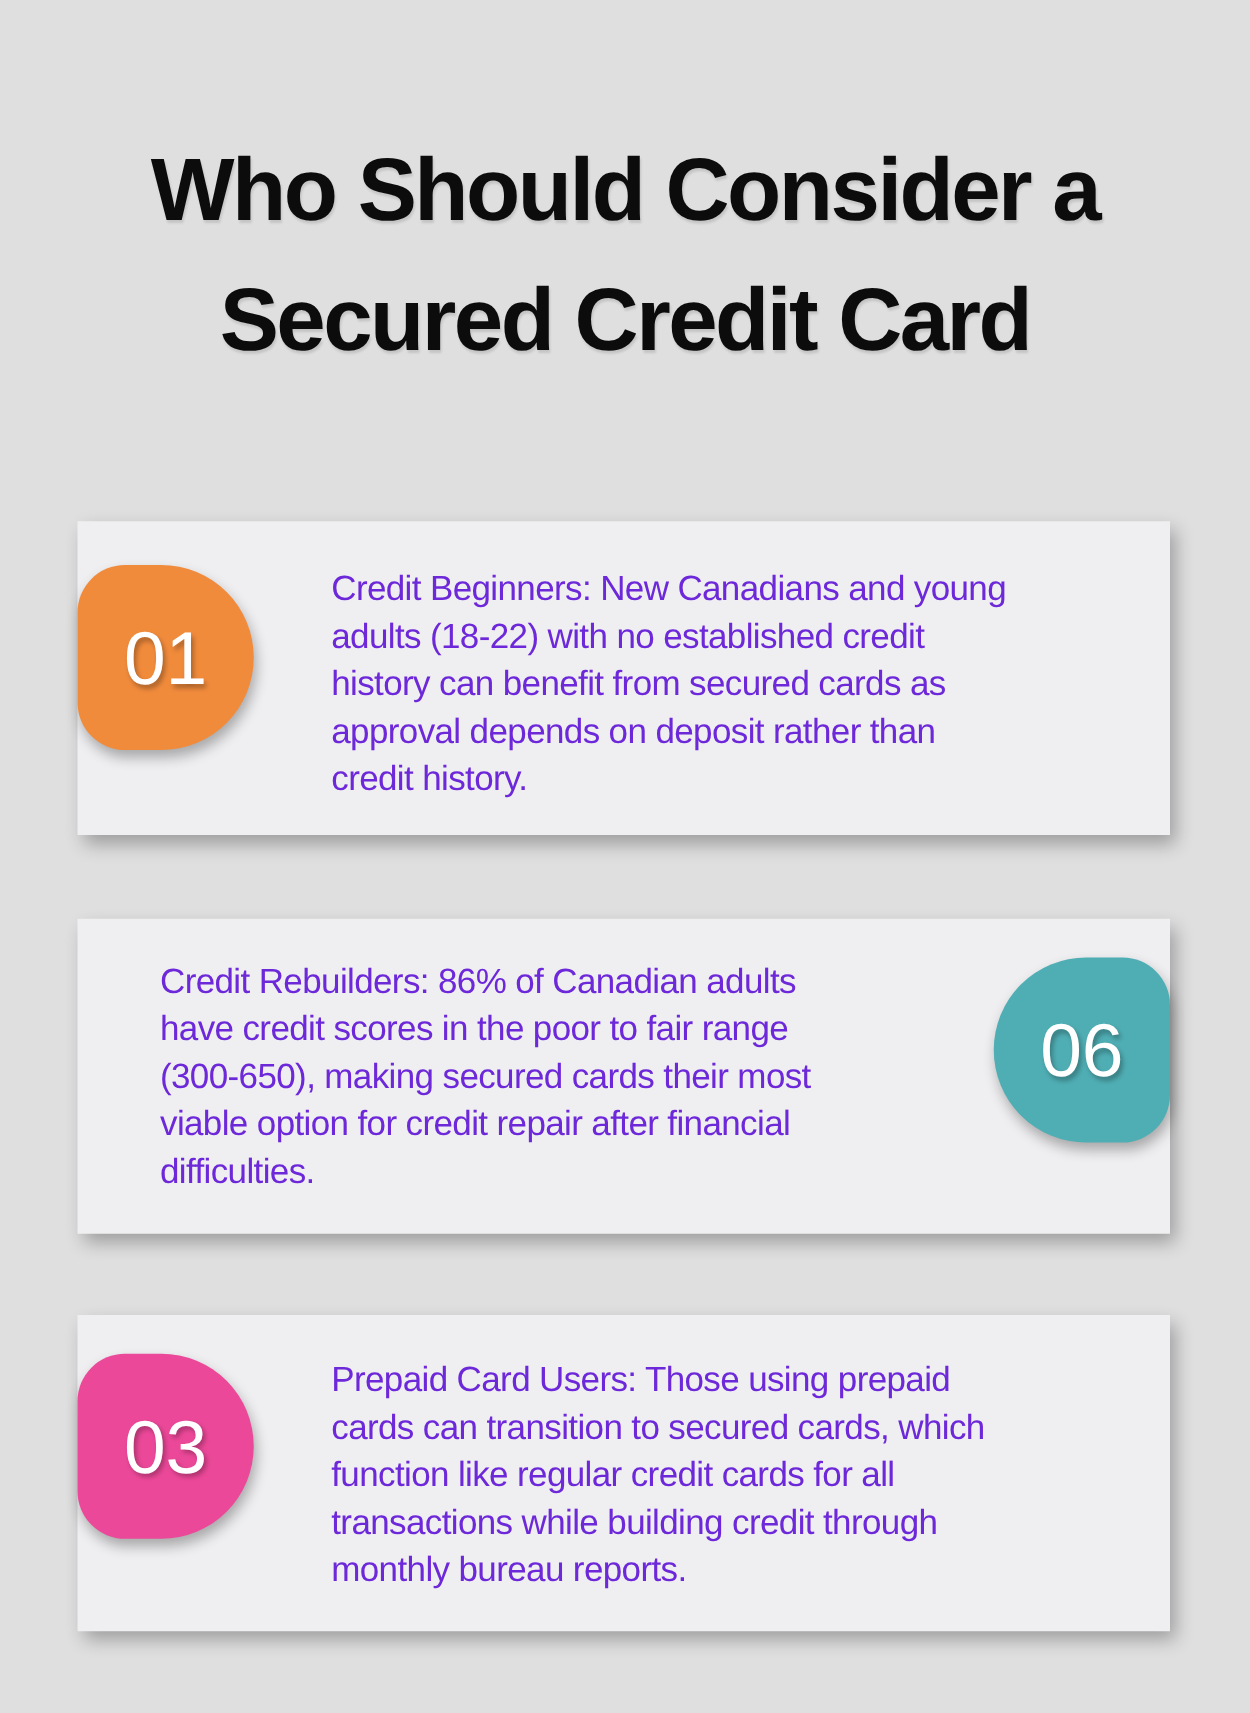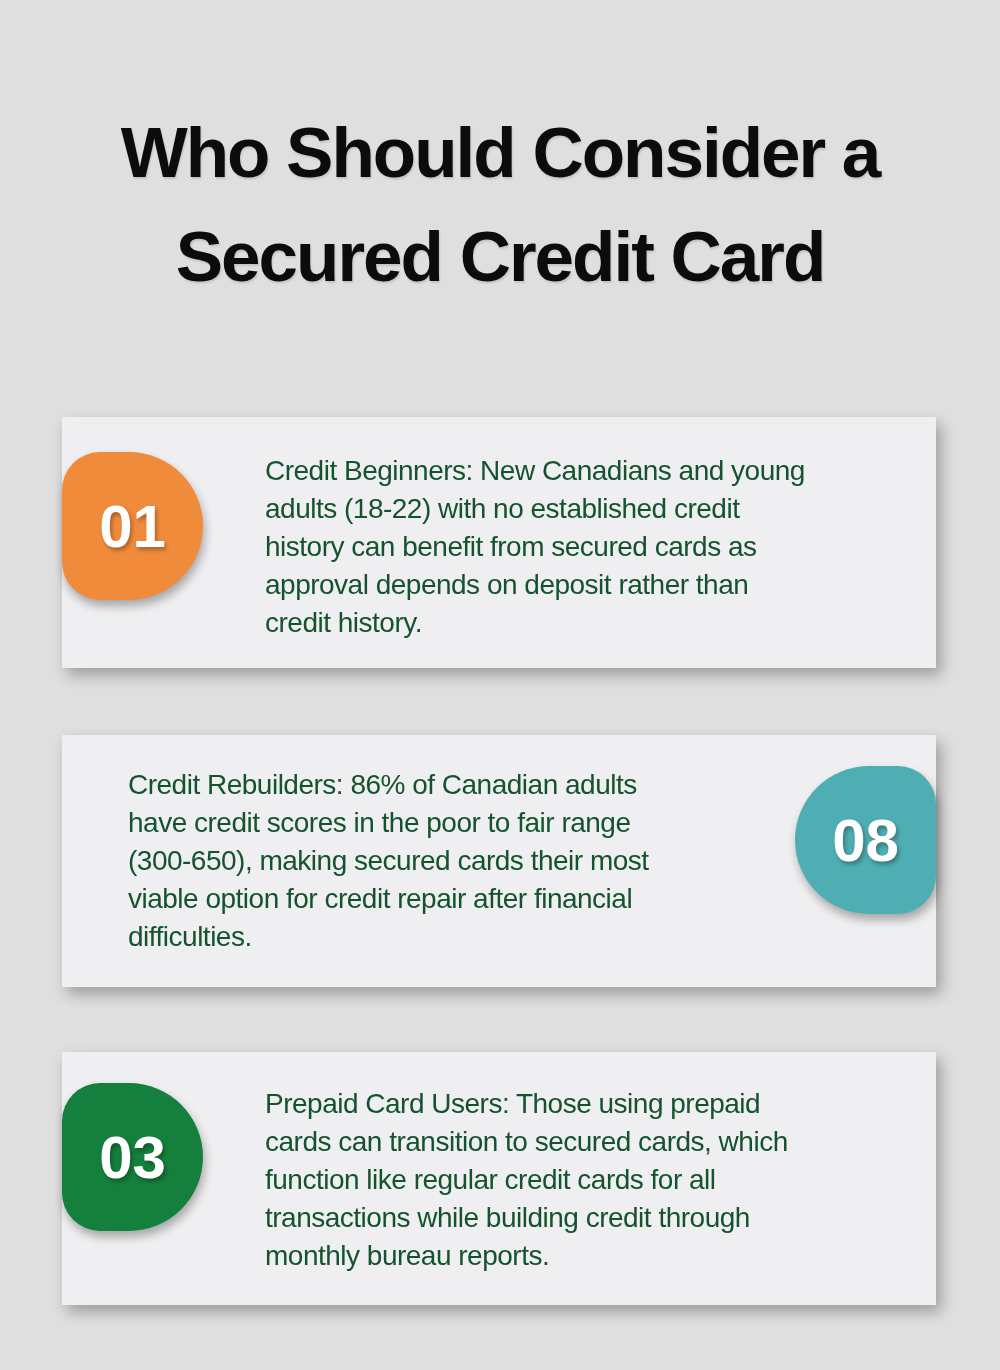--- a/index.html
+++ b/index.html
@@ -54,31 +54,31 @@
     right: 0;
     border-radius: 74px 38px 38px 74px;
   }
   .card-1 .badge { top: 35px; }
   .card-2 .badge { top: 31px; }
   .card-3 .badge { top: 31px; }
 
   .badge-number {
     color: #ffffff;
     font-size: 60px;
-    font-weight: 700;
+    font-weight: 400;
     letter-spacing: 0px;
     text-shadow: 2px 3px 4px rgba(0,0,0,0.30);
   }
   .card-text {
     position: absolute;
     margin: 0;
     font-size: 28px;
     line-height: 38px;
     letter-spacing: -0.5px;
-    color: #14532d;
+    color: #6d28d9;
     white-space: pre-line;
     width: 700px;
   }
   .card-1 .card-text { left: 203px; top: 35px; }
   .card-2 .card-text { left: 66px;  top: 31px; }
   .card-3 .card-text { left: 203px; top: 33px; }
 </style>
 </head>
 <body>
 
@@ -91,31 +91,31 @@
   </div>
   <p class="card-text">Credit Beginners: New Canadians and young
 adults (18-22) with no established credit
 history can benefit from secured cards as
 approval depends on deposit rather than
 credit history.</p>
 </section>
 
 <section class="card card-2">
   <div class="badge badge-right" style="background: rgb(79, 174, 180);">
-    <span class="badge-number">08</span>
+    <span class="badge-number">06</span>
   </div>
   <p class="card-text">Credit Rebuilders: 86% of Canadian adults
 have credit scores in the poor to fair range
 (300-650), making secured cards their most
 viable option for credit repair after financial
 difficulties.</p>
 </section>
 
 <section class="card card-3">
-  <div class="badge badge-left" style="background: #15803d;">
+  <div class="badge badge-left" style="background: #ec4899;">
     <span class="badge-number">03</span>
   </div>
   <p class="card-text">Prepaid Card Users: Those using prepaid
 cards can transition to secured cards, which
 function like regular credit cards for all
 transactions while building credit through
 monthly bureau reports.</p>
 </section>
 
 </body></html>

